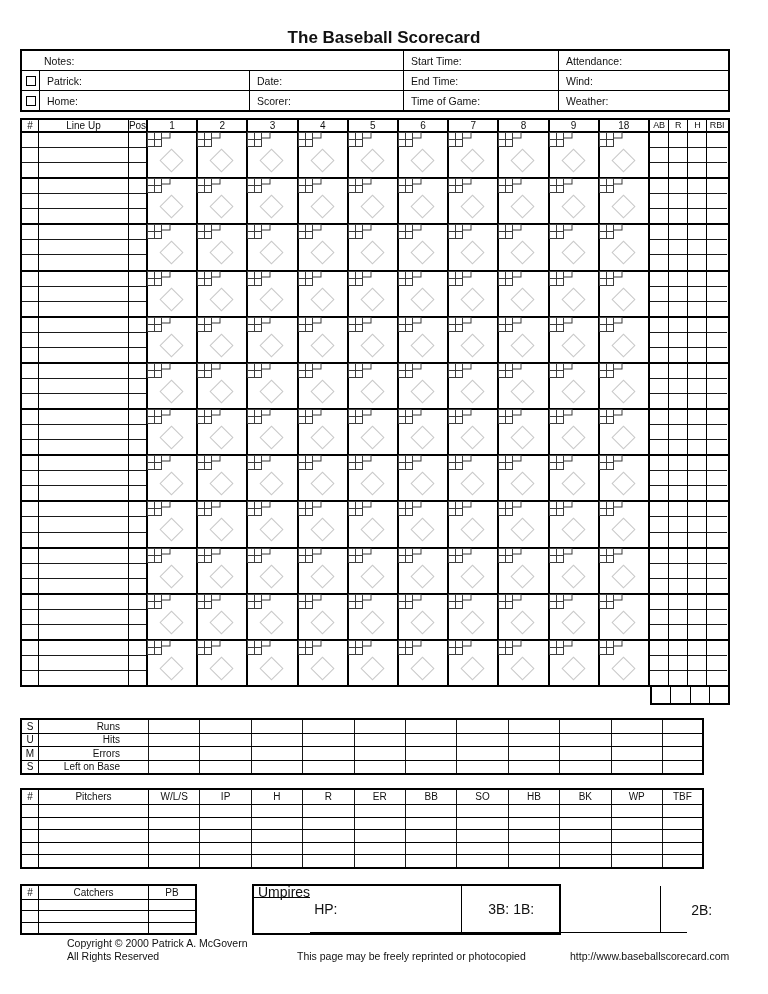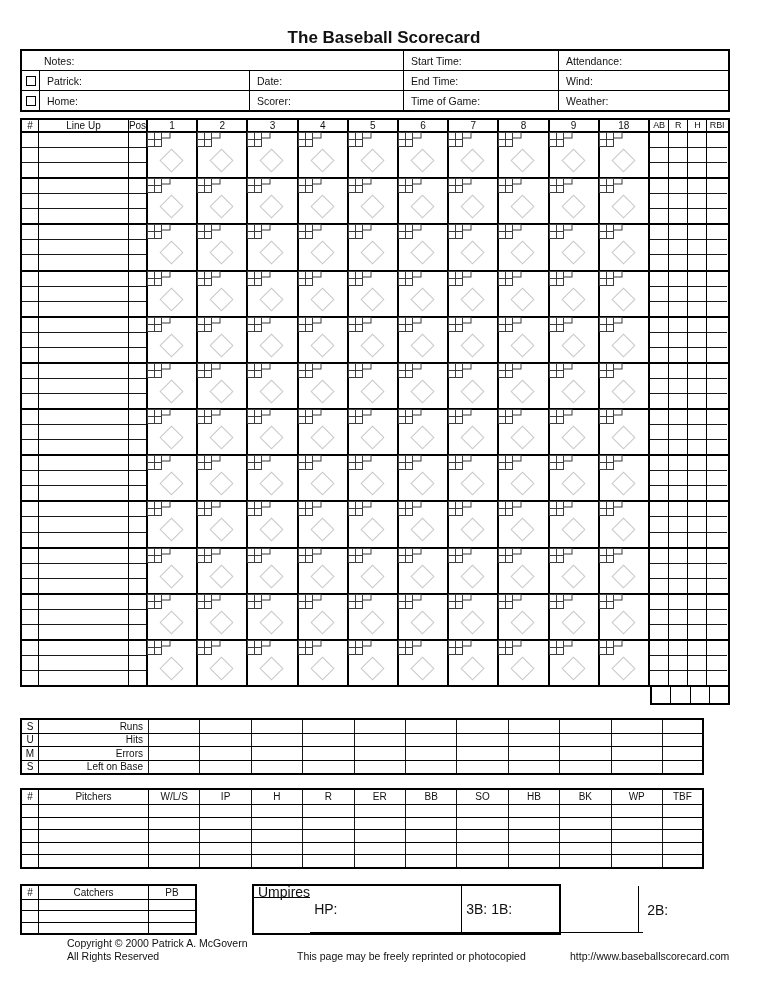--- a/index.html
+++ b/index.html
@@ -56,21 +56,21 @@
   
   .totals-ext { left: 650px; top: 687px; width: 80px; height: 18px; border: 2px solid var(--line,#000); border-top: none; display: flex; }
   .ext-cell { flex: 1; border-right: 1.5px solid var(--line,#000); }
   .ext-cell:last-child { border-right: none; }
 
   
   .sums { left: 20px; top: 718px; width: 684px; height: 57px; border: 2px solid var(--line,#000); display: flex; flex-direction: column; }
   .sums-row { flex: 1; display: flex; border-bottom: 1.5px solid var(--line,#000); }
   .sums-row:last-child { border-bottom: none; }
   .sums-letter { width: 17px; border-right: 1.5px solid var(--line,#000); display: flex; align-items: center; justify-content: center; font-size: 10px; }
-  .sums-label { width: 110px; border-right: 1px solid var(--thin-line,#1a1a1a); display: flex; align-items: center; justify-content: flex-end; padding-right: 5px; font-size: 10px; }
+  .sums-label { width: 110px; border-right: 1px solid var(--thin-line,#1a1a1a); display: flex; align-items: center; justify-content: flex-end; padding-right: 28px; font-size: 10px; }
   .sums-cell { width: 51.4px; border-right: 1px solid var(--thin-line,#1a1a1a); }
   .sums-total { flex: 1; border-right: none; }
 
   
   .pitchers { left: 20px; top: 788px; width: 684px; height: 81px; border: 2px solid var(--line,#000); display: flex; flex-direction: column; }
   .pit-header { height: 15px; display: flex; border-bottom: 1.5px solid var(--line,#000); }
   .pit-row { flex: 1; display: flex; border-bottom: 1.5px solid var(--line,#000); }
   .pit-row:last-child { border-bottom: none; }
   .pit-num  { width: 17px;  border-right: 1.5px solid var(--line,#000); }
   .pit-name { width: 110px; border-right: 1.5px solid var(--line,#000); }
@@ -82,21 +82,21 @@
   .cat-header { height: 14px; display: flex; border-bottom: 1.5px solid var(--line,#000); }
   .cat-row { flex: 1; display: flex; border-bottom: 1.5px solid var(--line,#000); }
   .cat-row:last-child { border-bottom: none; }
   .cat-num  { width: 17px;  border-right: 1.5px solid var(--line,#000); }
   .cat-name { width: 110px; border-right: 1.5px solid var(--line,#000); }
   .cat-pb   { flex: 1; border-right: none; }
 
   
   .umpires { left: 252px; top: 884px; width: 309px; height: 51px; border: 2px solid var(--line,#000); display: flex; font-size: 14px; }
   .ump-title { height: 12px; border-bottom: 1.5px solid var(--line,#000); display: flex; align-items: center; padding-left: 4px; }
-  .ump-row { flex: 1; display: flex; border-bottom: 1.5px solid var(--line,#000); }
+  .ump-row { flex: 1; display: flex; border-bottom: 1.5px solid var(--line,#000); gap: 22px; }
   .ump-row:last-child { border-bottom: none; }
   .ump-left { width: 152px; border-right: 1.5px solid var(--line,#000); display: flex; align-items: center; padding-left: 4px; }
   .ump-right { flex: 1; display: flex; align-items: center; padding-left: 4px; }
 
   
   .ft { font-size: 10.5px; white-space: nowrap; margin-left: 12px; }
   .copy1 { left: 55px; top: 937px; }
   .copy2 { left: 55px; top: 950px; }
   .freely { left: 285px; top: 950px; }
   .url { left: 558px; top: 950px; }

